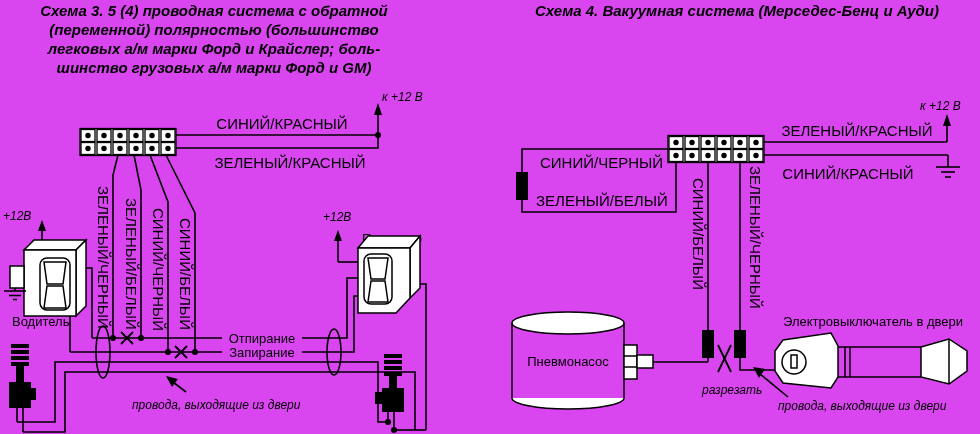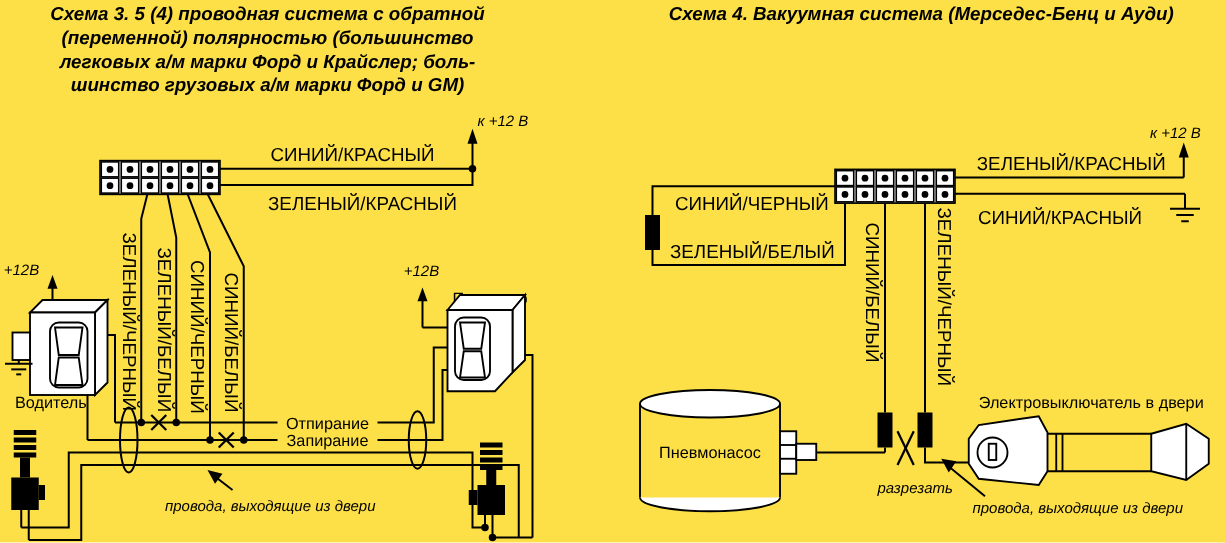--- a/index.html
+++ b/index.html
@@ -1,16 +1,16 @@
 <!DOCTYPE html>
 <html><head>
 <meta charset="utf-8">
 <style>
   html,body { margin:0; padding:0; background:#ffffff; }
-  .page { width:980px; height:434px; background:#fde047; position:relative; overflow:hidden; }
+  .page { width:980px; height:434px; background:#d946ef; position:relative; overflow:hidden; }
   svg { display:block; }
   text { fill:#000; }
   .tt  { font: bold italic 15px "Liberation Sans", sans-serif; }
   .wl  { font: 15px "Liberation Sans", sans-serif; }
   .lb  { font: 13px "Liberation Sans", sans-serif; }
   .it  { font: italic 12px "Liberation Sans", sans-serif; }
   .w   { stroke:#000; stroke-width:1.6; fill:none; }
   .thin{ stroke:#000; stroke-width:1.3; fill:#fff; }
   .shape { stroke:#000; stroke-width:1.5; fill:#fff; }
   .blk { fill:#000; stroke:none; }

